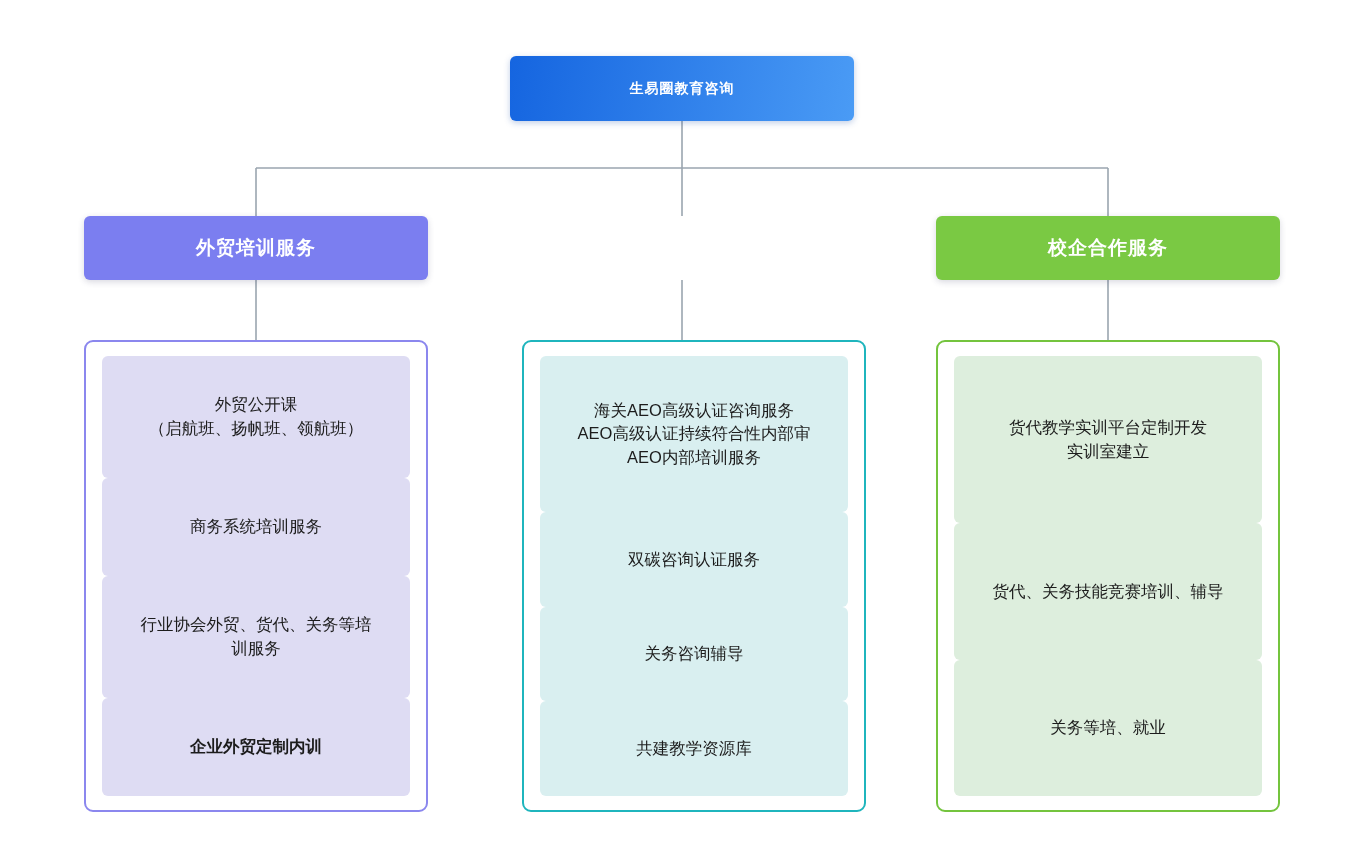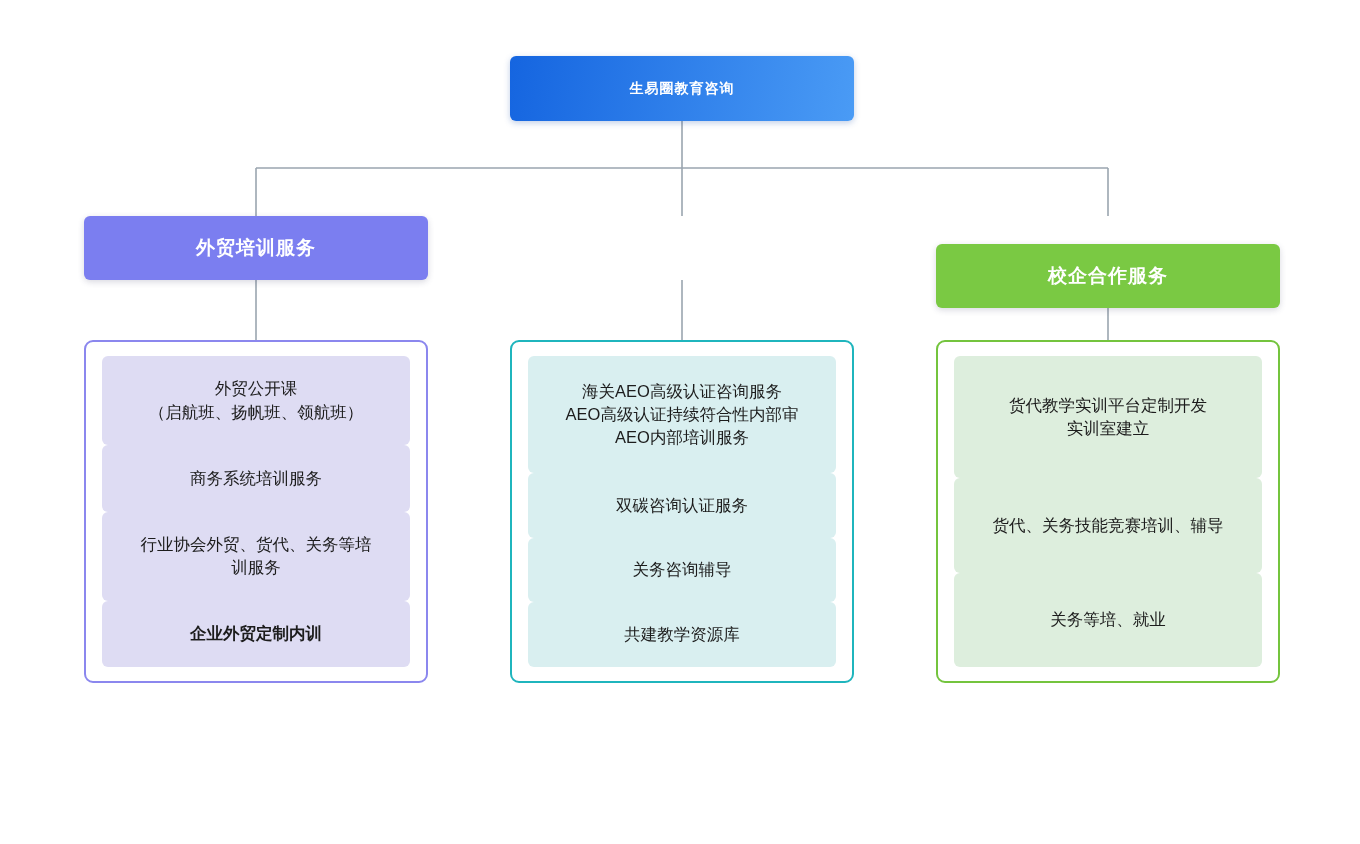--- a/index.html
+++ b/index.html
@@ -54,39 +54,39 @@
     align-items: center;
     justify-content: center;
     color: #ffffff;
     font-size: 19px;
     font-weight: bold;
     letter-spacing: 1px;
     box-shadow: 0 2px 6px rgba(60,60,100,0.20);
   }
   #branch-0 { left: 84px; }
   #branch-1 { left: 510px; }
-  #branch-2 { left: 936px; margin-top: 28px; }
+  #branch-2 { left: 936px; }
 
   
   .branch-body {
     position: absolute;
     top: 340px;
     width: 344px;
-    height: 343px;
+    height: 472px;
     border-radius: 9px;
     border-width: 2px;
     border-style: solid;
     background: #ffffff;
     padding: 14px 16px;
     display: flex;
     flex-direction: column;
     justify-content: space-between;
   }
   #body-0 { left: 84px; }
-  #body-1 { left: 510px; }
+  #body-1 { left: 522px; }
   #body-2 { left: 936px; }
 
   .leaf-item {
     border-radius: 6px;
     display: flex;
     align-items: center;
     justify-content: center;
     text-align: center;
     color: #1c1c1c;
     font-size: 16.5px;

